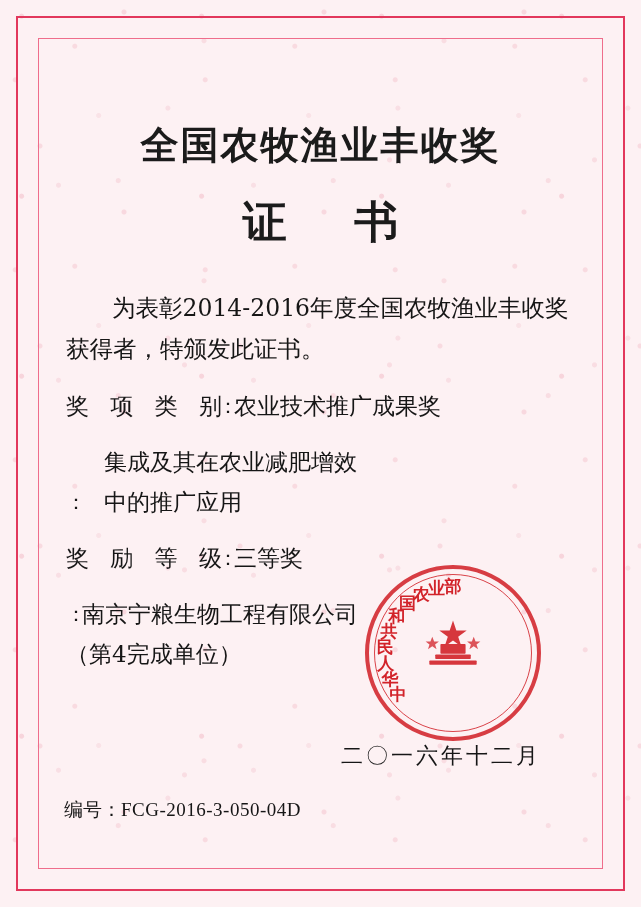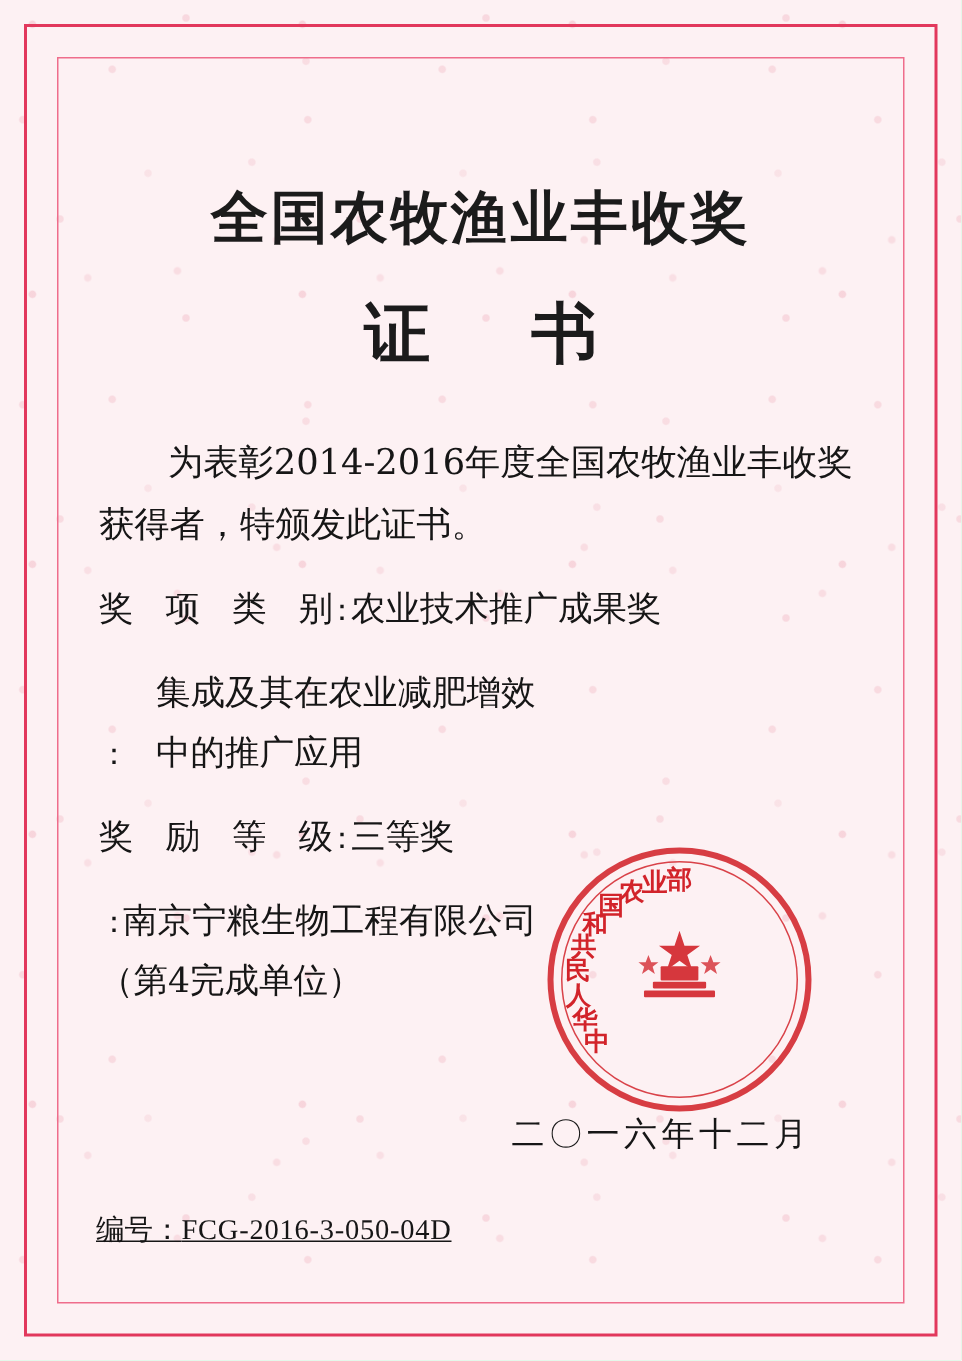--- a/index.html
+++ b/index.html
@@ -12,21 +12,21 @@
     height: 907px;
     font-family: "DejaVu Sans", sans-serif;
     overflow: hidden;
   }
 
   
   .certificate {
     position: relative;
     width: 641px;
     height: 907px;
-    background: #86efac;
+    background: #fdba74;
     box-sizing: border-box;
     overflow: hidden;
   }
 
   
   .texture {
     position: absolute;
     inset: 0;
     background-color: #fdf1f3;
     background-image:
@@ -189,26 +189,25 @@
     font-size: 22px;
     letter-spacing: 3px;
     color: #161616;
     white-space: nowrap;
   }
 
   
   .serial {
     position: absolute;
     left: 16px;
-    bottom: 26px;
+    bottom: 36px;
     font-family: "DejaVu Serif", serif;
     font-size: 19px;
     color: #161616;
     white-space: nowrap;
-    text-decoration: underline;
   }
   .serial .num {
     font-family: "Liberation Serif", serif;
     letter-spacing: 0.5px;
   }
 </style>
 </head>
 <body>
 
 <div class="certificate">

